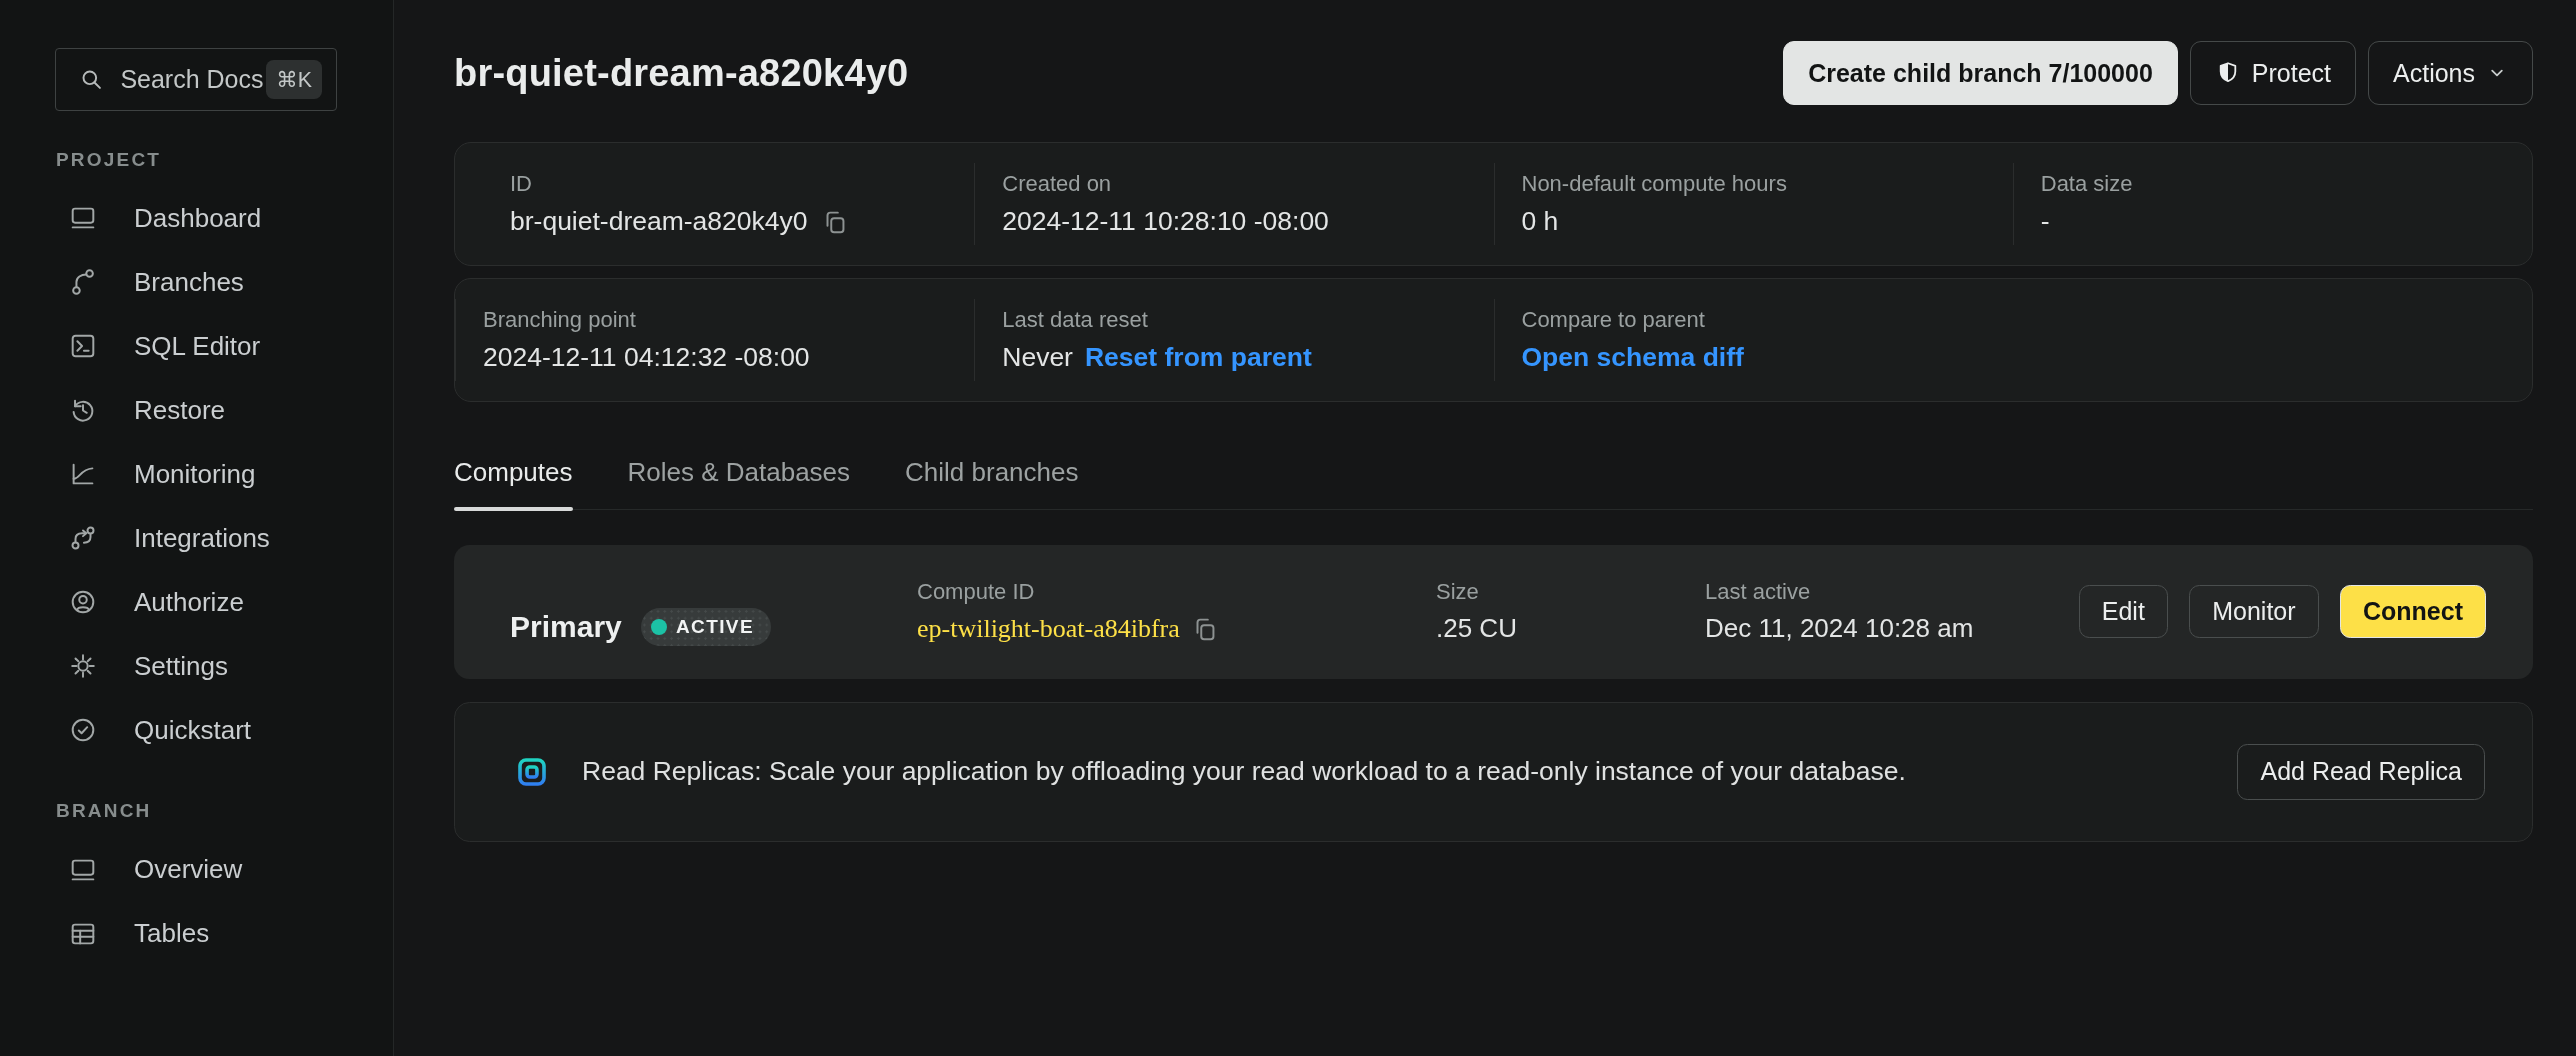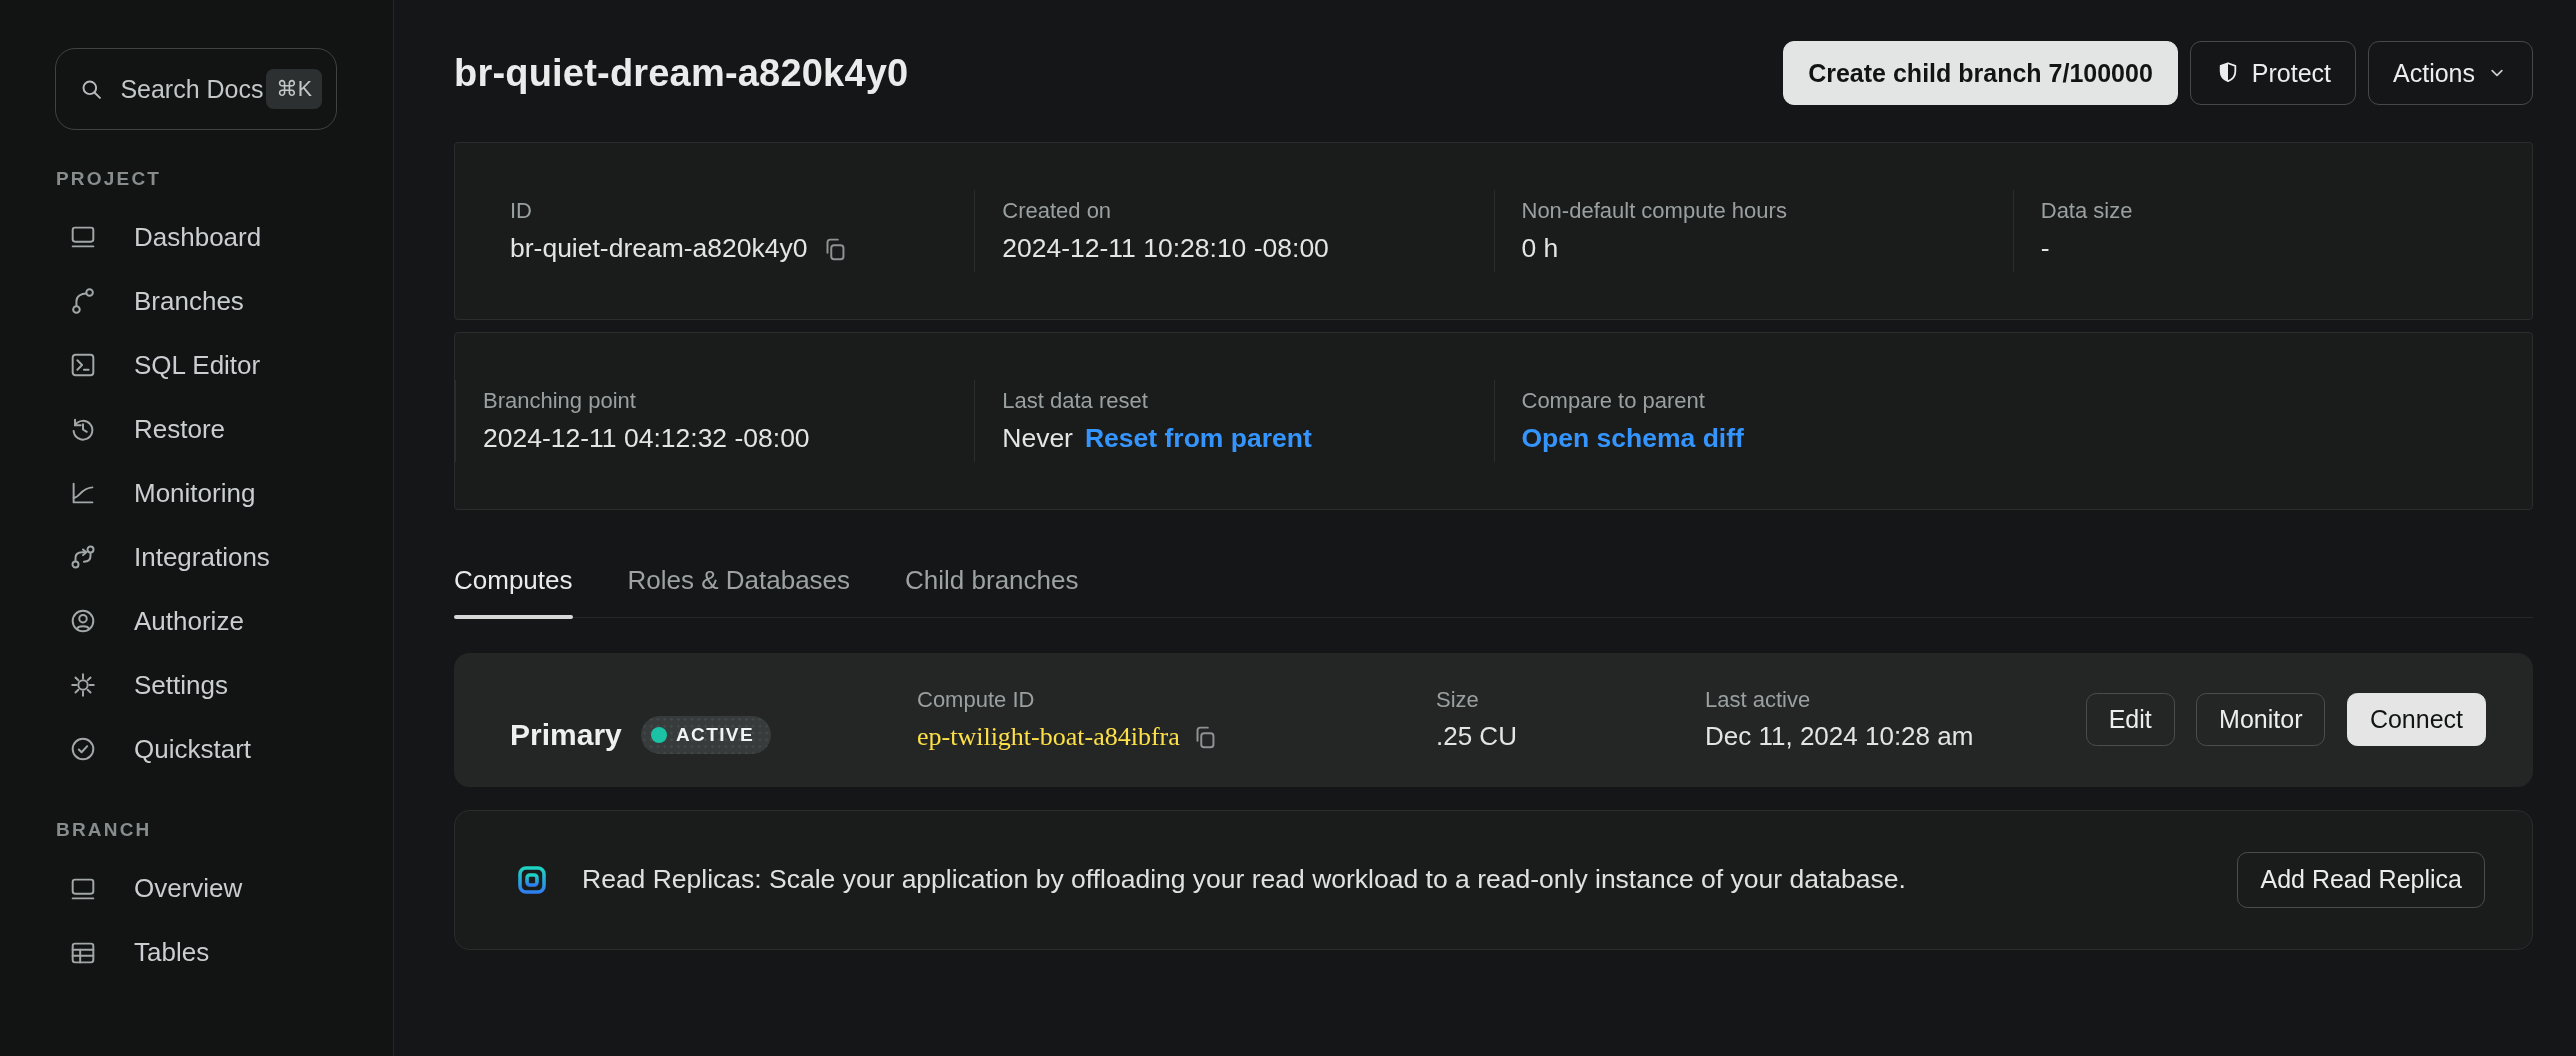--- a/index.html
+++ b/index.html
@@ -14,22 +14,22 @@
 
   
   .sidebar {
     width:394px; height:1056px; flex:0 0 394px;
     background:#121414;
     border-right:1.7px solid #242727;
     padding:48px 0 0 0;
   }
   .search-box {
     margin:0 55px 0 55px;
-    width:282px; height:82px;
-    border:1.7px solid #3e4242; border-radius:20px;
+    width:282px; height:63px;
+    border:1.7px solid #3e4242; border-radius:4px;
     display:flex; align-items:center;
     padding:0 13.7px 0 22px;
     cursor:pointer;
   }
   .search-box .stext { flex:1; margin-left:15.4px; font-size:25px; color:#c3c7c7; }
   .kbd-pill {
     background:#2d3030; border-radius:7.7px;
     padding:6.8px 10.3px; font-size:21.4px; color:#c3c7c7;
   }
   .section-label {
@@ -55,22 +55,22 @@
     font-size:25px; font-family:inherit; font-weight:500;
     display:flex; align-items:center; gap:11px;
     padding:0 24px; cursor:pointer; white-space:nowrap;
   }
   .btn-light { background:#e3e5e4; border-color:#e3e5e4; color:#121414; font-weight:600; }
   .btn svg.shield { width:26px; height:26px; }
   .btn svg.chev { width:22px; height:22px; stroke:#c8cccc; stroke-width:2.6; fill:none; stroke-linecap:round; stroke-linejoin:round; }
 
   
   .info-card {
-    border:1.7px solid #2b2d2d; border-radius:4px; background:#1a1c1c;
-    height:178px; display:grid; grid-template-columns:repeat(4,1fr);
+    border:1.7px solid #2b2d2d; border-radius:17px; background:#1a1c1c;
+    height:124px; display:grid; grid-template-columns:repeat(4,1fr);
     align-items:center;
   }
   .card-1 { margin-top:39px; }
   .card-2 { margin-top:12px; }
   .field { padding-left:29px; }
   .field.first { padding-left:55px; }
   .field-inner { border-left:1.7px solid #2b2d2d; padding-left:27px; margin-left:-29px; height:82px; display:flex; flex-direction:column; justify-content:center; gap:9.4px; }
   .field.first .field-inner { border-left:none; padding-left:0; margin-left:0; }
   .f-label { font-size:22px; color:#9aa0a0; }
   .f-value { font-size:26.5px; color:#e3e5e5; display:flex; align-items:center; gap:12px; }
@@ -107,21 +107,21 @@
   .c-col.size { width:269px; }
   .c-col.last-active { flex:1; }
   .mono { font-family:Liberation Serif, serif; font-size:26px; color:#fde047; }
   .c-value { font-size:26px; color:#e3e5e5; display:flex; align-items:center; gap:10.3px; }
   .c-buttons { display:flex; gap:21.4px; }
   .sm-btn {
     height:53px; border-radius:10.3px; border:1.7px solid #4a4e4e;
     background:transparent; color:#eceeee; font-size:25px; font-family:inherit;
     padding:0 22px; cursor:pointer; font-weight:500;
   }
-  .sm-btn.primary { background:#e5e5e5; border-color:#e3e5e4; color:#121414; font-weight:400; }
+  .sm-btn.primary { background:#fde047; border-color:#e3e5e4; color:#121414; font-weight:700; }
 
   
   .replica-banner {
     margin-top:23px; height:140px; border:1.7px solid #2b2d2d; border-radius:15.4px;
     background:#1a1c1c; display:flex; align-items:center; padding:0 47px 0 53px; gap:26px;
   }
   .replica-banner .txt { flex:1; font-size:26.5px; color:#e0e2e2; }
   .chip-icon { width:48px; height:48px; }
 </style>
 </head>

